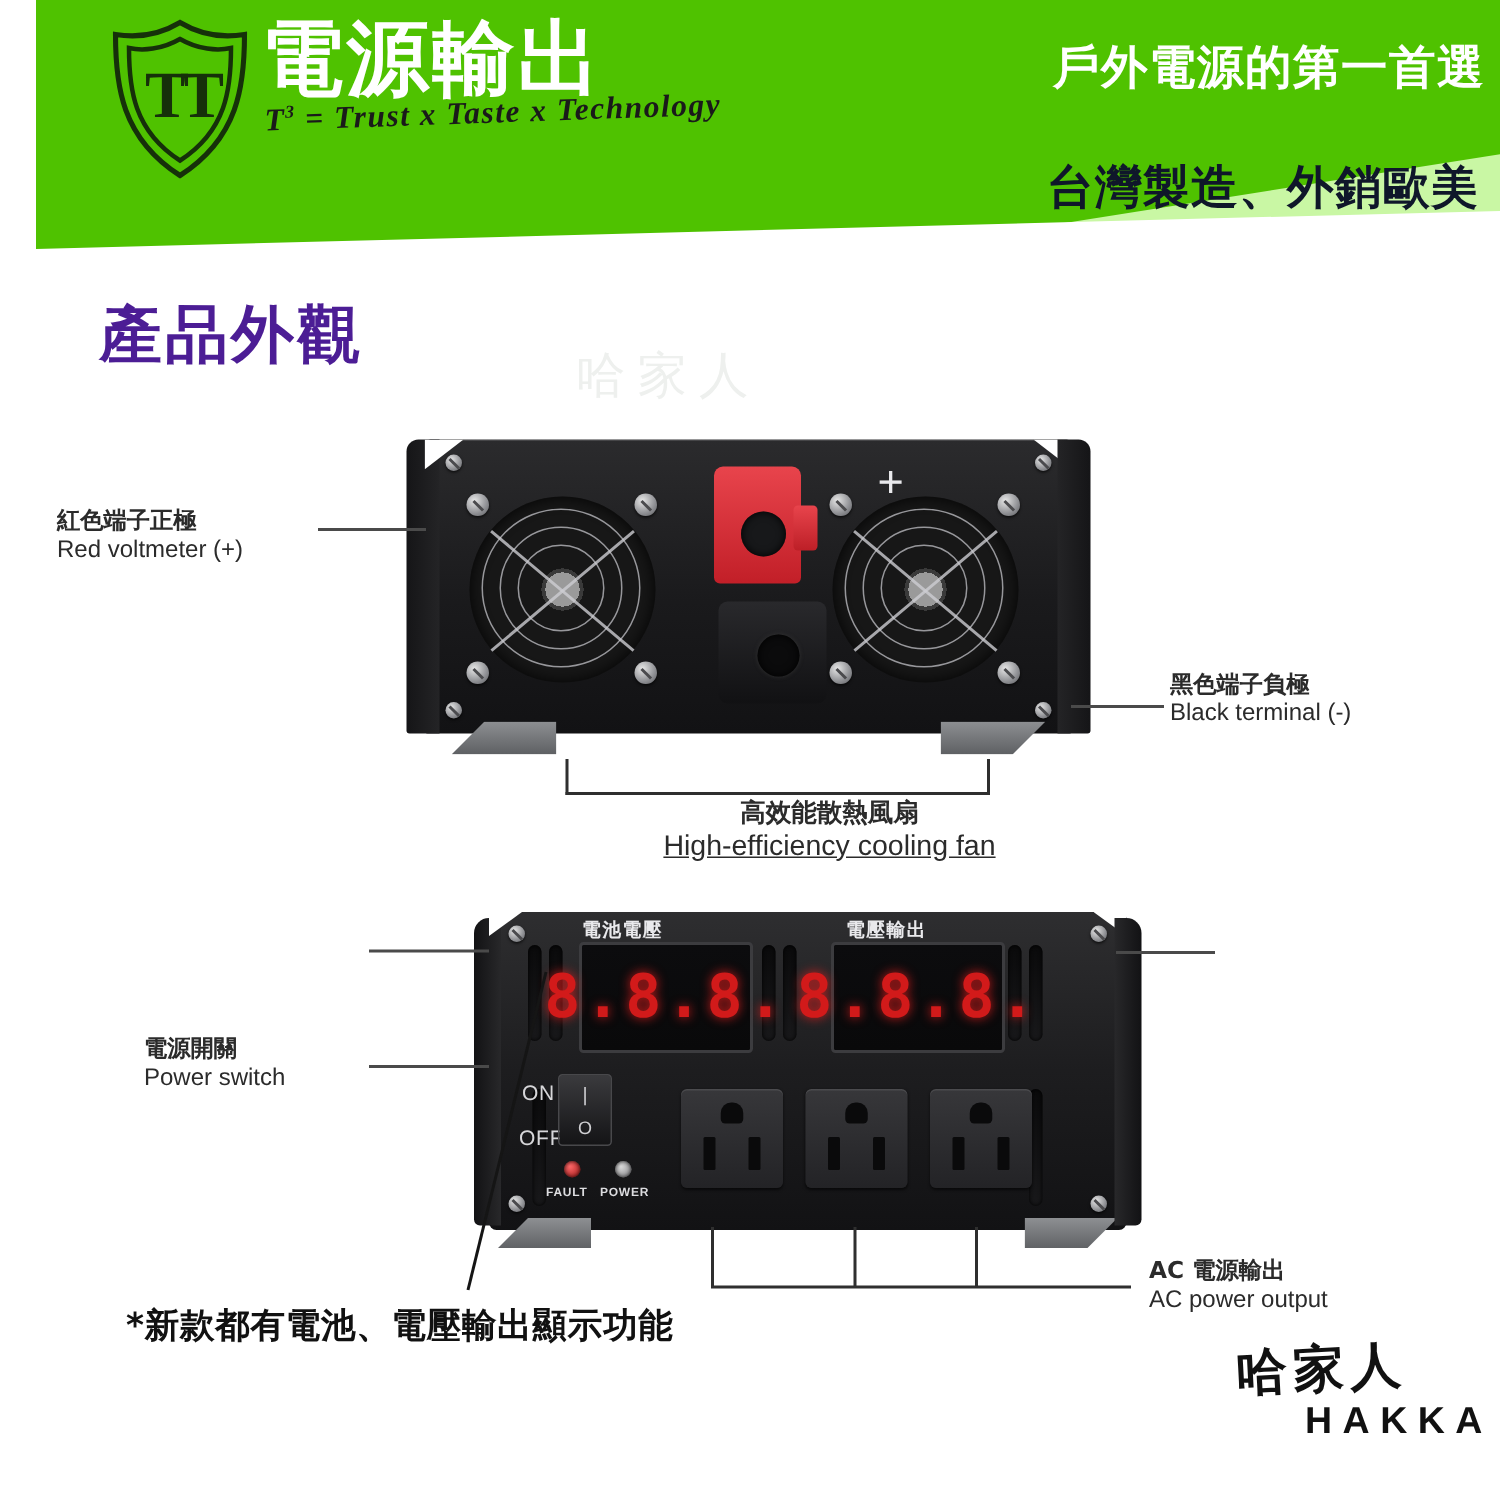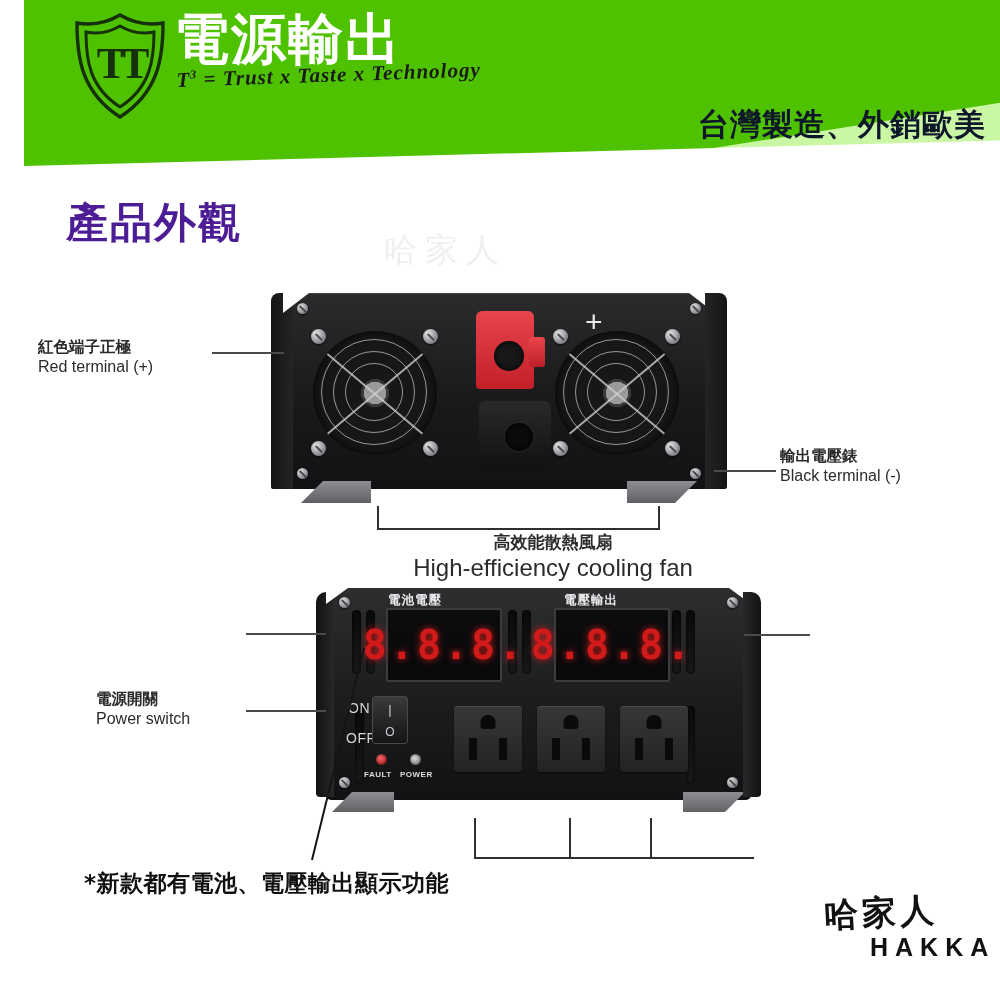--- a/index.html
+++ b/index.html
@@ -183,21 +183,21 @@
   }
   .plus-sign{
     position:absolute;left:302px;top:14px;
     color:#e9e9ec;font-size:30px;font-weight:300;line-height:1;
     font-family:"Liberation Sans",sans-serif;
   }
 
   
   .photo2{position:absolute;left:292px;top:588px;width:450px;height:236px;}
   .inv2-body{
-    position:absolute;left:10px;top:0;width:425px;height:212px;
+    position:absolute;left:10px;top:20px;width:425px;height:212px;
     background:linear-gradient(180deg,#2e2e30 0%,#1d1d1f 50%,#121214 100%);
     border-radius:5px;
   }
   .inv2-body::before{
     content:"";position:absolute;left:-10px;top:4px;width:18px;height:205px;
     background:linear-gradient(90deg,#121214,#28282a);border-radius:10px 0 0 4px;
   }
   .inv2-body::after{
     content:"";position:absolute;right:-10px;top:4px;width:18px;height:205px;
     background:linear-gradient(270deg,#121214,#28282a);border-radius:0 10px 4px 0;
@@ -297,20 +297,21 @@
       <path d="M49 3 C34 12 18 13 6 11 C6 45 10 80 49 105 C88 80 92 45 92 11 C80 13 64 12 49 3 Z" fill="none" stroke="#16300a" stroke-width="3.4"></path>
       <path d="M49 14 C37 21 24 22 15 20 C15 47 18 75 49 95 C80 75 83 47 83 20 C74 22 61 21 49 14 Z" fill="none" stroke="#16300a" stroke-width="3"></path>
       <text x="49" y="66" text-anchor="middle" font-family="Liberation Serif, serif" font-size="44" font-weight="700" fill="#16300a" letter-spacing="-6">TT</text>
     </svg>
 
     <div class="brand-cn">電源輸出</div>
 
     <div class="brand-tag"><span>T</span><span class="sup">3</span>
       <span>= Trust x Taste x Technology</span></div>
 
+    <div class="hdr-line1">戶外電源的第一首選</div>
     <div class="hdr-line2">台灣製造、外銷歐美</div>
   </div>
 
   <div class="section-title">產品外觀</div>
 
   <div class="watermark">哈家人</div>
 
   <div class="photo1">
     <div class="inv1-body">
       <div class="corner-cut" style="left:0;top:0;clip-path:polygon(0 0,100% 0,0 100%);"></div>
@@ -351,36 +352,36 @@
       <div class="term-red-tab"></div>
       <div class="term-black"></div>
 
       <div class="foot left"></div>
       <div class="foot right"></div>
     </div>
   </div>
 
   <div class="callout" style="left:14px;top:338px;">
     <span class="cn">紅色端子正極</span>
-    <span class="en">Red terminal (+)</span>
+    <span class="en">Red voltmeter (+)</span>
   </div>
   <div class="lead h" style="left:188px;top:352px;width:72px;"></div>
 
   <div class="callout" style="left:756px;top:447px;">
-    <span class="cn">輸出電壓錶</span>
+    <span class="cn">黑色端子負極</span>
     <span class="en">Black terminal (-)</span>
   </div>
   <div class="lead h" style="left:690px;top:470px;width:62px;"></div>
 
   <div class="lead dark" style="left:353px;top:528px;width:283px;"></div>
   <div class="lead darkv" style="left:353px;top:506px;height:24px;"></div>
   <div class="lead darkv" style="left:634px;top:506px;height:24px;"></div>
   <div class="callout center" style="left:389px;top:532px;width:280px;">
     <span class="cn" style="font-size:17px;">高效能散熱風扇</span>
-    <span class="en" style="font-size:24px;">High-efficiency cooling fan</span>
+    <span class="en" style="font-size:19px;text-decoration:underline;">High-efficiency cooling fan</span>
   </div>
 
   <div class="photo2">
     <div class="inv2-body">
       <div class="corner-cut" style="left:0;top:0;clip-path:polygon(0 0,100% 0,0 100%);width:22px;height:16px;"></div>
       <div class="corner-cut" style="right:0;top:0;clip-path:polygon(100% 0,100% 100%,0 0);width:22px;height:16px;"></div>
 
       <div class="screw sm" style="left:13px;top:9px;"></div>
       <div class="screw sm" style="right:13px;top:9px;"></div>
       <div class="screw sm" style="left:13px;bottom:12px;"></div>
@@ -442,20 +443,24 @@
     <span class="en">Power switch</span>
   </div>
   <div class="lead h" style="left:222px;top:710px;width:80px;"></div>
 
   <div class="lead h" style="left:720px;top:634px;width:66px;"></div>
 
   <div class="lead dark" style="left:450px;top:857px;width:280px;"></div>
   <div class="lead darkv" style="left:450px;top:818px;height:40px;"></div>
   <div class="lead darkv" style="left:545px;top:818px;height:40px;"></div>
   <div class="lead darkv" style="left:626px;top:818px;height:40px;"></div>
+  <div class="callout" style="left:742px;top:838px;">
+    <span class="cn">AC 電源輸出</span>
+    <span class="en">AC power output</span>
+  </div>
 
   <svg class="leadline-diag" style="left:0;top:0;width:1000px;height:1000px;">
     <line x1="288" y1="860" x2="340" y2="648" stroke="#151515" stroke-width="2"></line>
   </svg>
 
   <div class="footnote">*新款都有電池、電壓輸出顯示功能</div>
 
   <div class="watermark2">哈家人</div>
   <div class="hakka-word">HAKKA</div>
 

